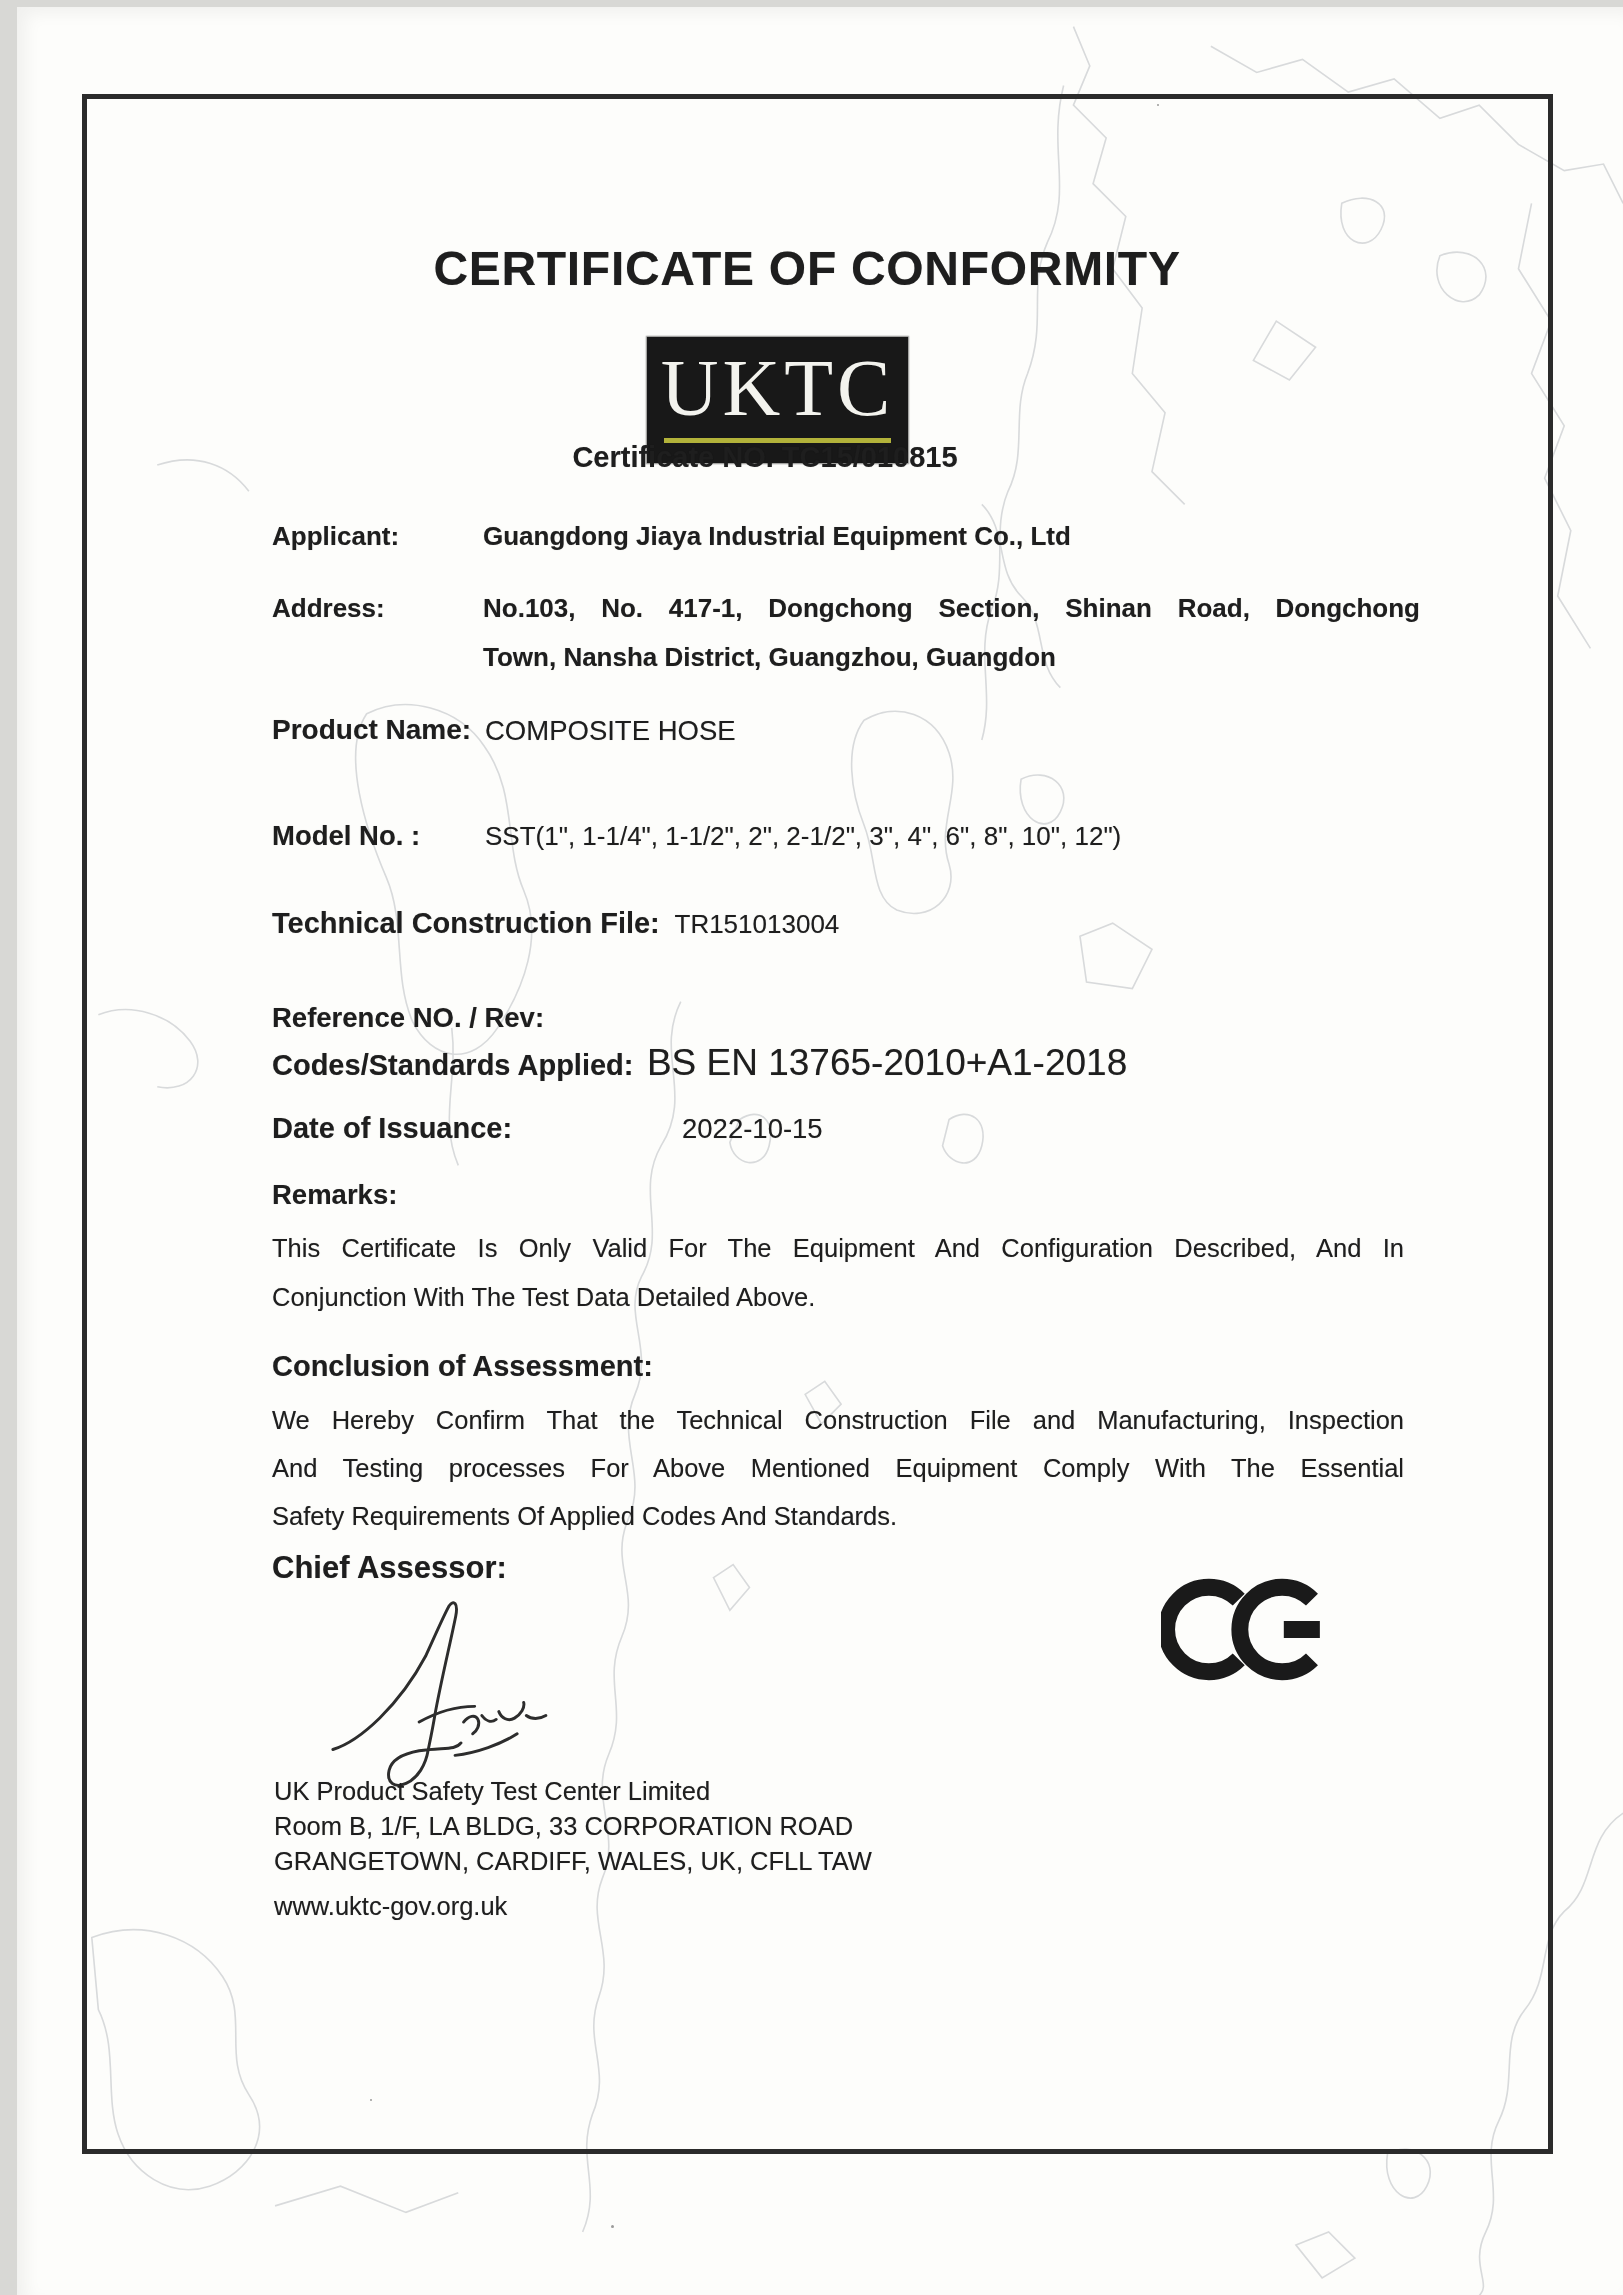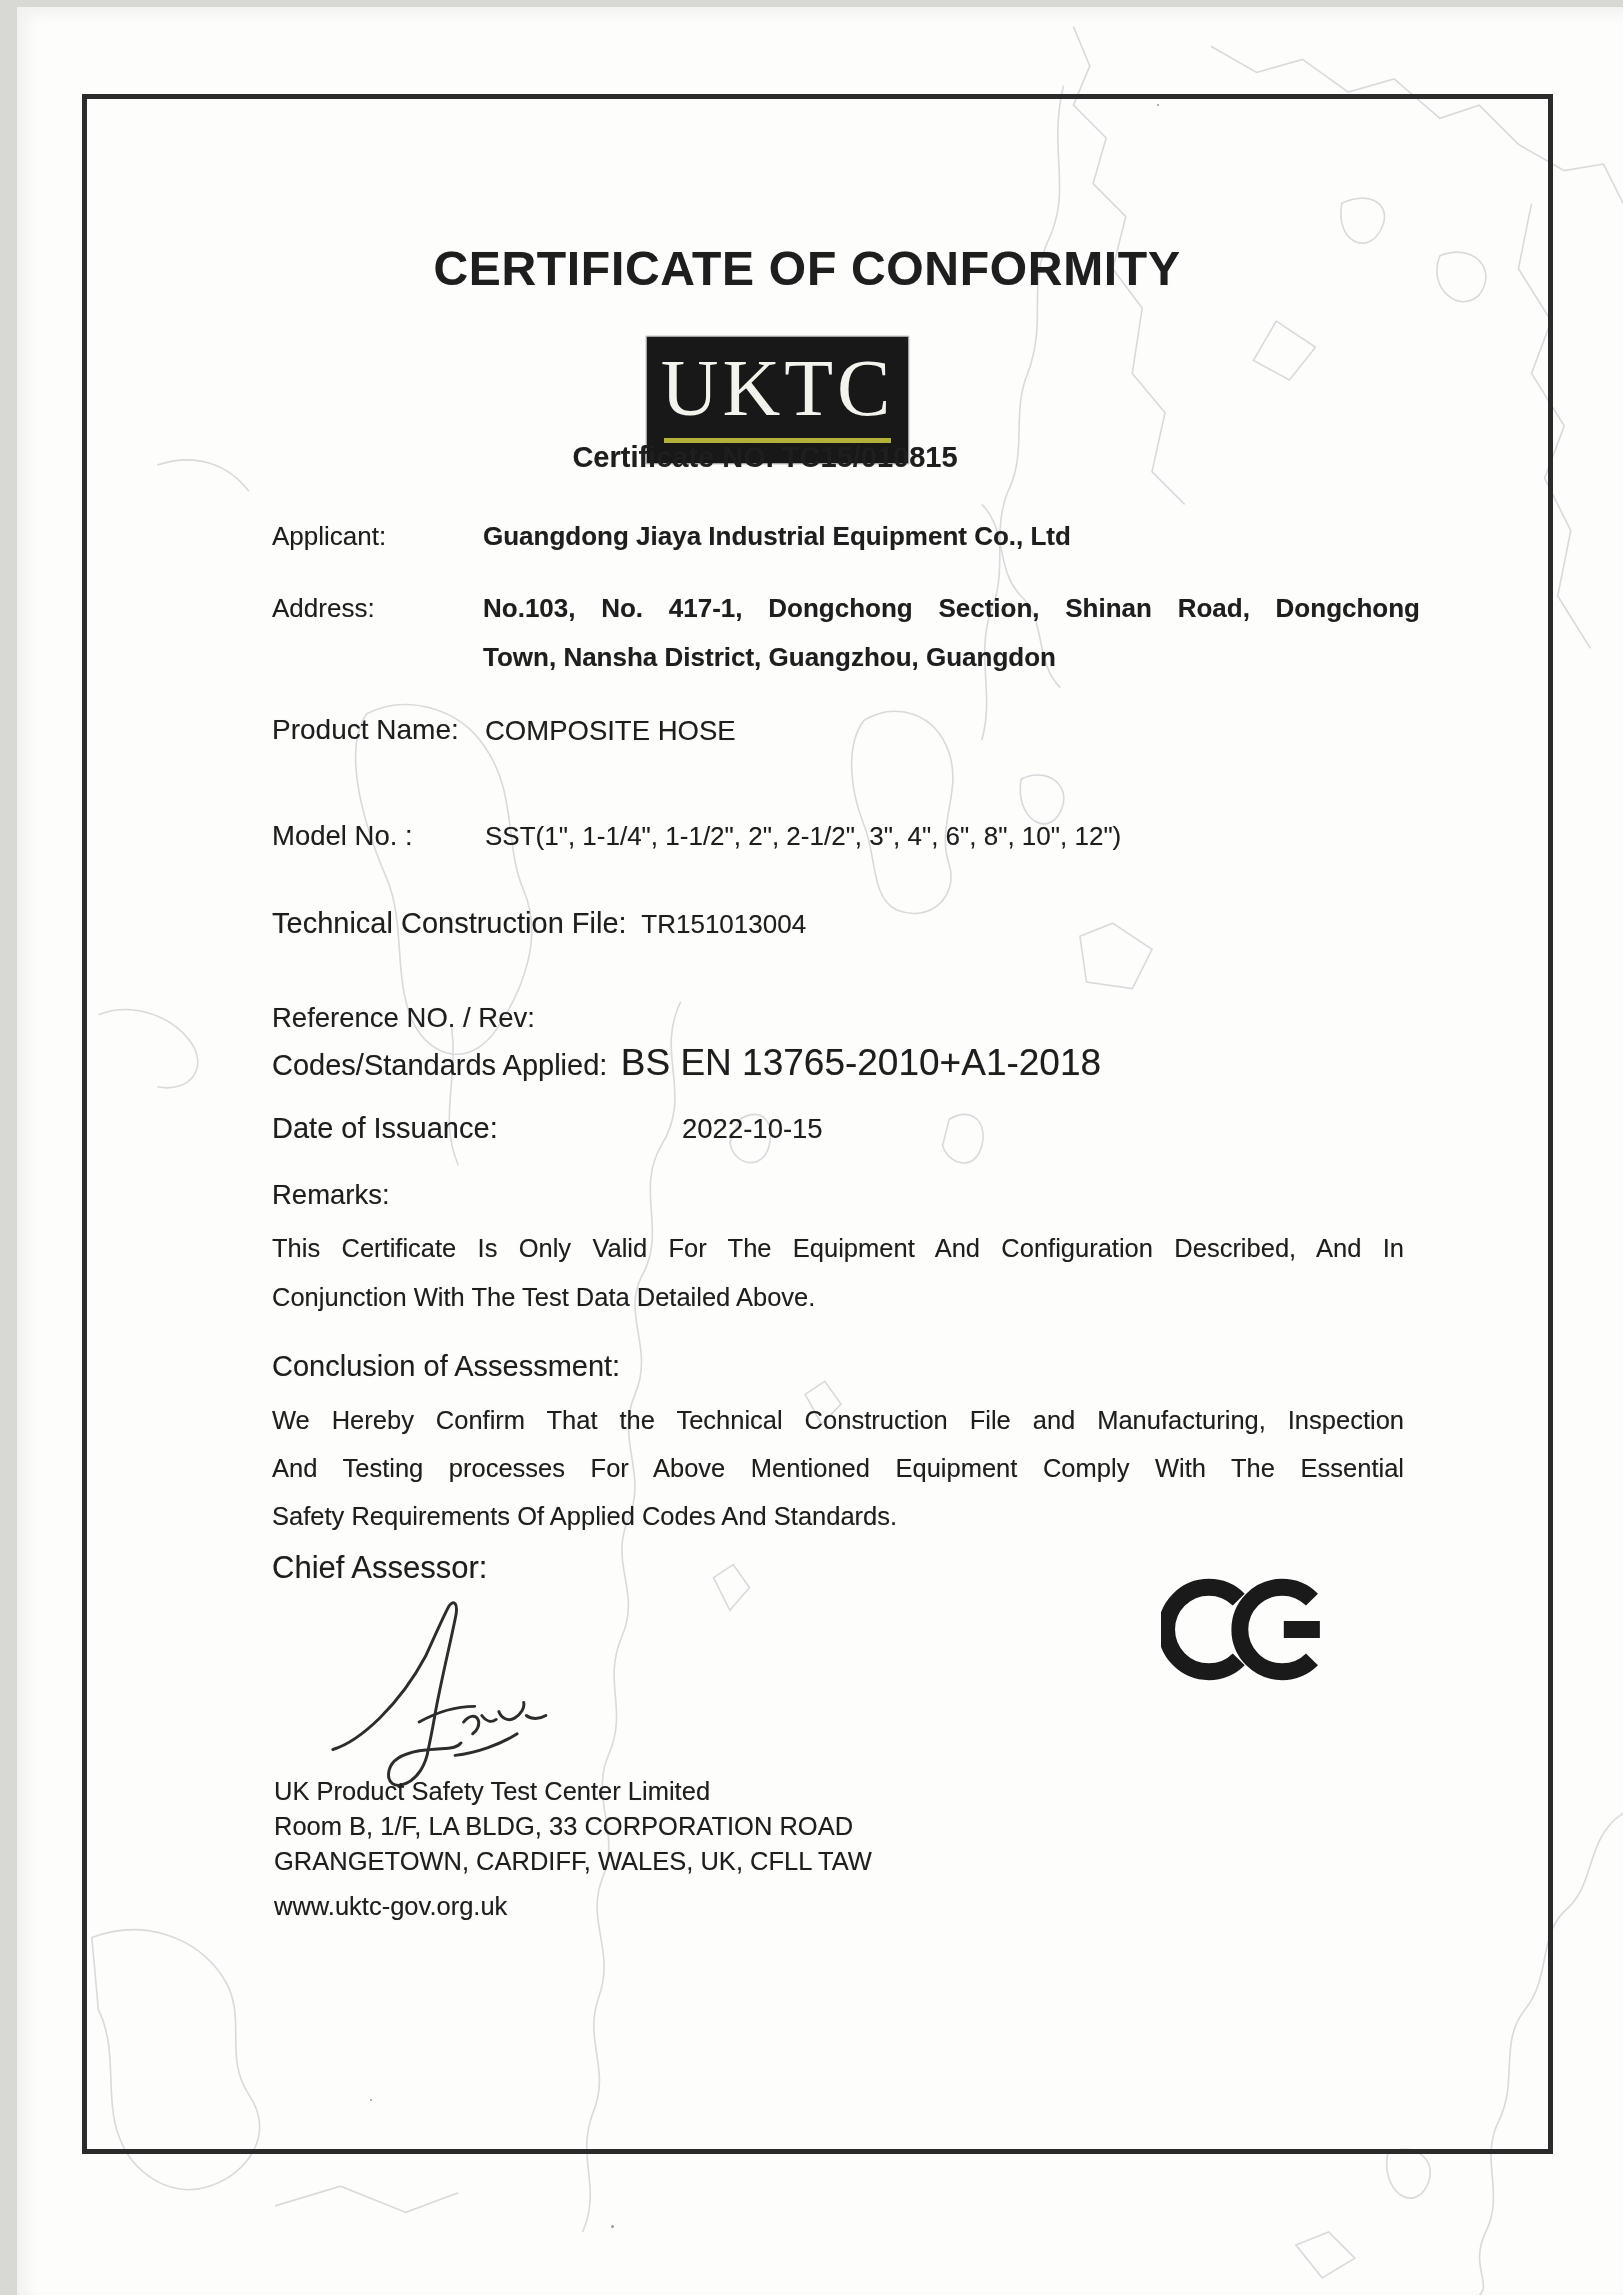--- a/index.html
+++ b/index.html
@@ -33,21 +33,21 @@
   }
   .logotext{
     font-family:"Liberation Serif","DejaVu Serif",serif;
     font-size:80px;color:#f3f3ee;letter-spacing:3.9px;margin-top:-22px;
   }
   .logounder{position:absolute;left:17px;right:17px;bottom:19.6px;height:4.6px;background:#b2b23a;}
   .certno{
     left:0;right:111px;top:434px;text-align:center;
     font-size:29px;font-weight:bold;white-space:nowrap;
   }
-  .lbl{font-weight:normal;font-size:26px;white-space:nowrap;}
+  .lbl{font-weight:bold;font-size:26px;white-space:nowrap;}
   .val{font-size:26px;}
   .bold{font-weight:bold;}
   .jpara{font-size:25.5px;line-height:49px;width:1132px;}
   .jline{text-align:justify;text-align-last:justify;}
   .footer-line{font-size:25.5px;line-height:35px;white-space:nowrap;}
   .speck{position:absolute;border-radius:50%;background:#4a4a4a;opacity:.55;}
 </style>
 </head>
 <body>
 

